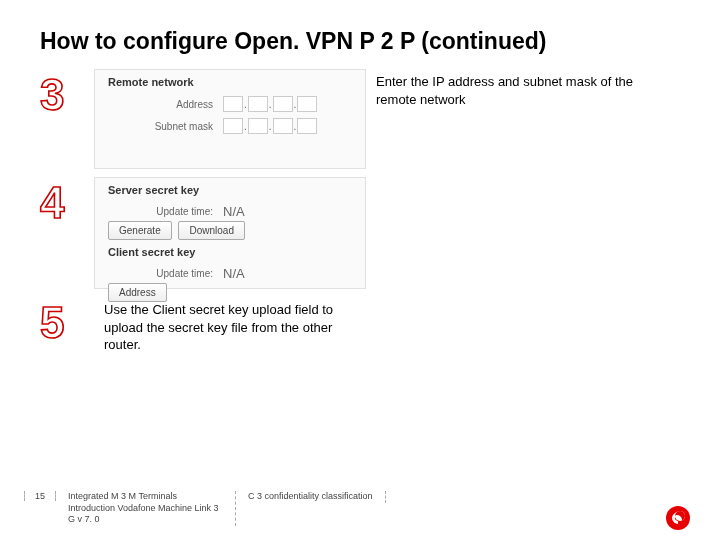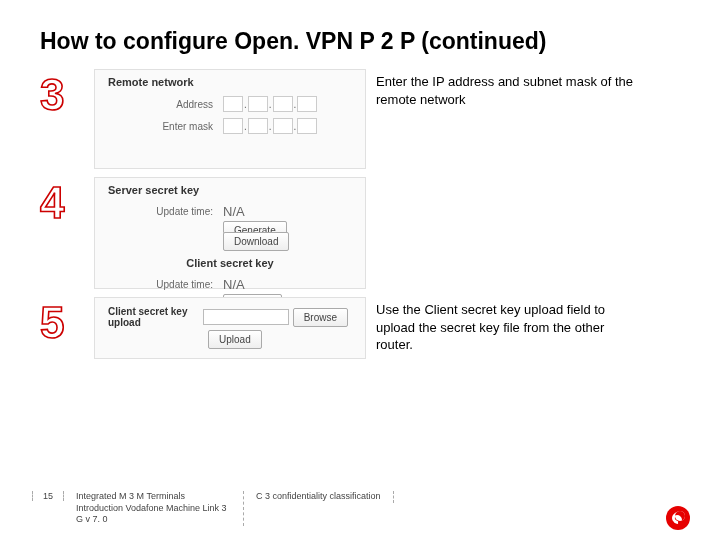--- a/index.html
+++ b/index.html
@@ -42,21 +42,20 @@
     position: relative;
   }
   .panel-title {
     font-weight: bold;
     font-size: 11px;
     color: #333;
     margin-bottom: 8px;
   }
   .panel-title.sub {
     margin-top: 10px;
-    text-align: center;
   }
   .form-row {
     display: flex;
     align-items: center;
     margin-bottom: 6px;
   }
   .form-label {
     width: 115px;
     text-align: right;
     padding-right: 10px;
@@ -94,25 +93,25 @@
     font-size: 13px;
     line-height: 1.35;
     margin-left: 10px;
     margin-top: 4px;
     max-width: 260px;
   }
   .desc b { font-weight: bold; }
   .step3 .panel { height: 100px; }
   .step4 .panel { height: 112px; }
   .step5 .panel { height: 62px; }
-  .btn-row { margin-left: 115px; margin-top:4px; }
+  .btn-row { margin-top:4px; }
   .footer {
     position: absolute;
     bottom: 14px;
-    left: 32px;
+    left: 24px;
     right: 30px;
     display: flex;
     align-items: flex-start;
     font-size: 9px;
     color: #444;
   }
   .pg {
     border-left: 1px dashed #aaa;
     border-right: 1px dashed #aaa;
     padding: 0 10px;
@@ -165,21 +164,21 @@
       <div class="form-label">Address</div>
       <span class="ip-box"></span>
         <span class="dot">.</span>
       <span class="ip-box"></span>
         <span class="dot">.</span>
       <span class="ip-box"></span>
         <span class="dot">.</span>
       <span class="ip-box"></span>
     </div>
     <div class="form-row">
-      <div class="form-label">Enter mask</div>
+      <div class="form-label">Subnet mask</div>
       <span class="ip-box"></span>
         <span class="dot">.</span>
       <span class="ip-box"></span>
         <span class="dot">.</span>
       <span class="ip-box"></span>
         <span class="dot">.</span>
       <span class="ip-box"></span>
     </div>
   </div>
   <div class="desc">Enter the IP address and subnet mask of the remote network</div>
@@ -203,30 +202,20 @@
       <span class="val">N/A</span>
     </div>
     <div class="btn-row">
       <span class="btn">Address</span>
     </div>
   </div>
 </div>
 
 <div class="step step5">
   <div class="step-num">5</div>
-  <div class="panel">
-    <div class="form-row" style="margin-top:2px;">
-      <div class="form-label" style="width:auto; text-align:left; padding-right:6px; font-weight:bold; color:#333;">Client secret key upload</div>
-      <span class="upload-field"></span>
-      <span class="btn" style="margin-left:4px;">Browse</span>
-    </div>
-    <div class="btn-row" style="margin-left:100px;">
-      <span class="btn">Upload</span>
-    </div>
-  </div>
   <div class="desc">Use the Client secret key upload field to upload the secret key file from the other router.</div>
 </div>
 
 <div class="footer">
   <div class="pg">15</div>
   <div class="ft-block">
     <div>Integrated M 3 M Terminals</div>
     <div>Introduction Vodafone Machine Link 3 G v 7. 0</div>
   </div>
   <div class="ft-block">

